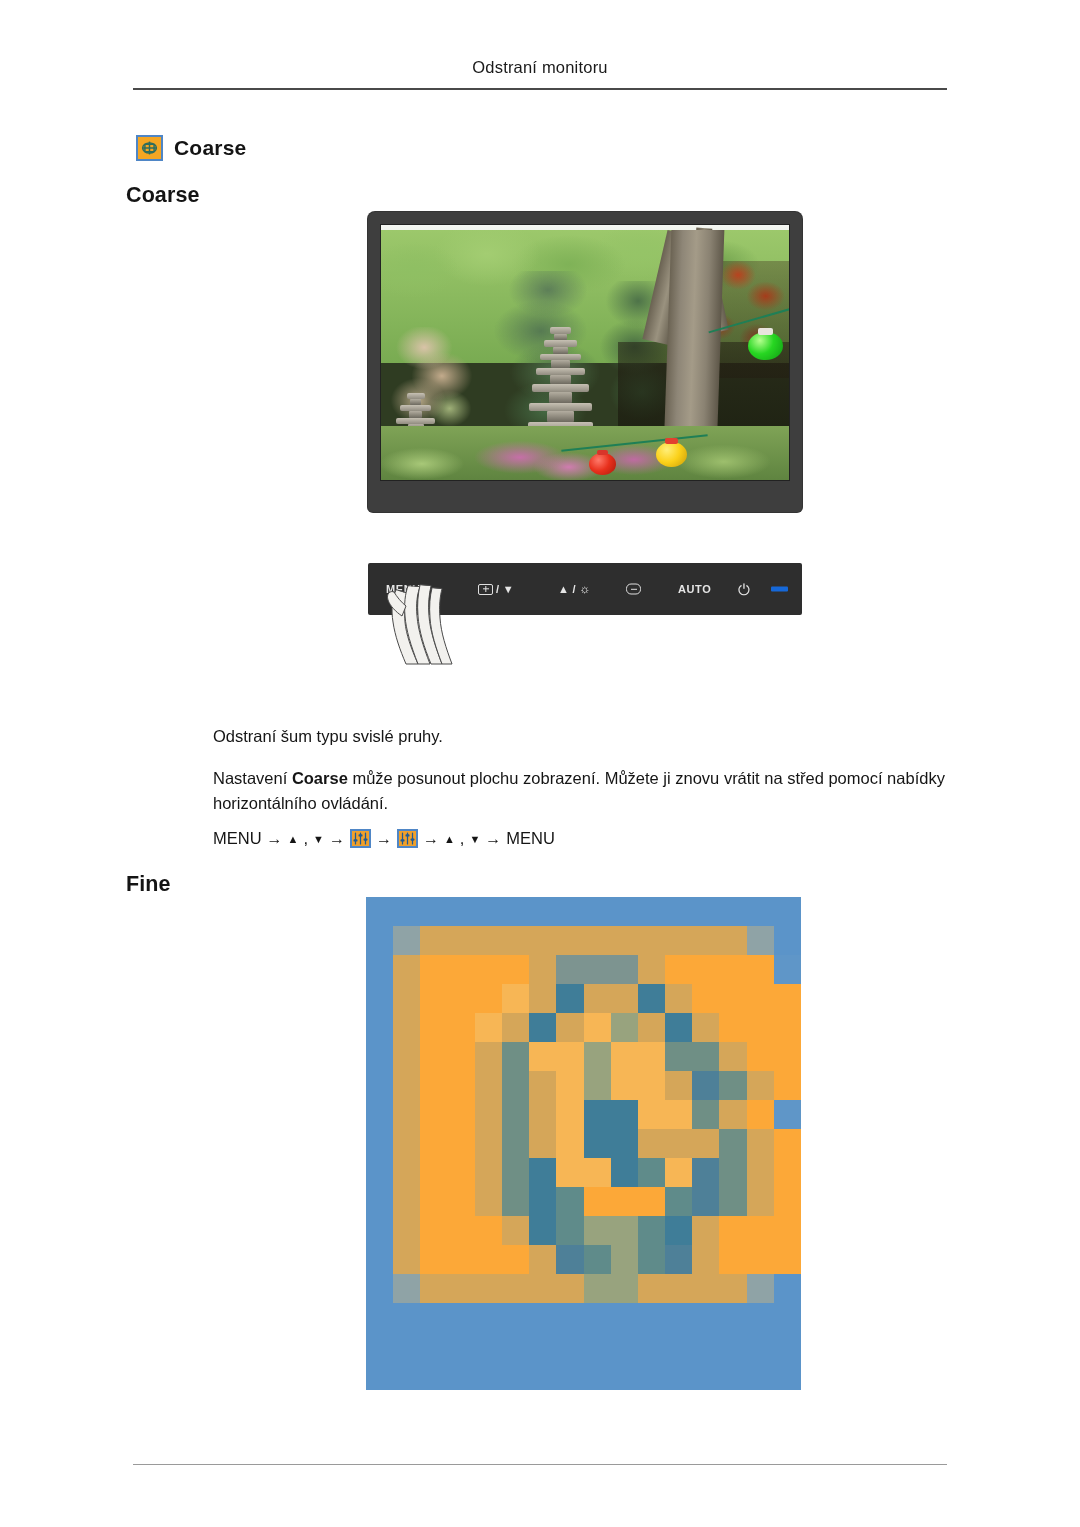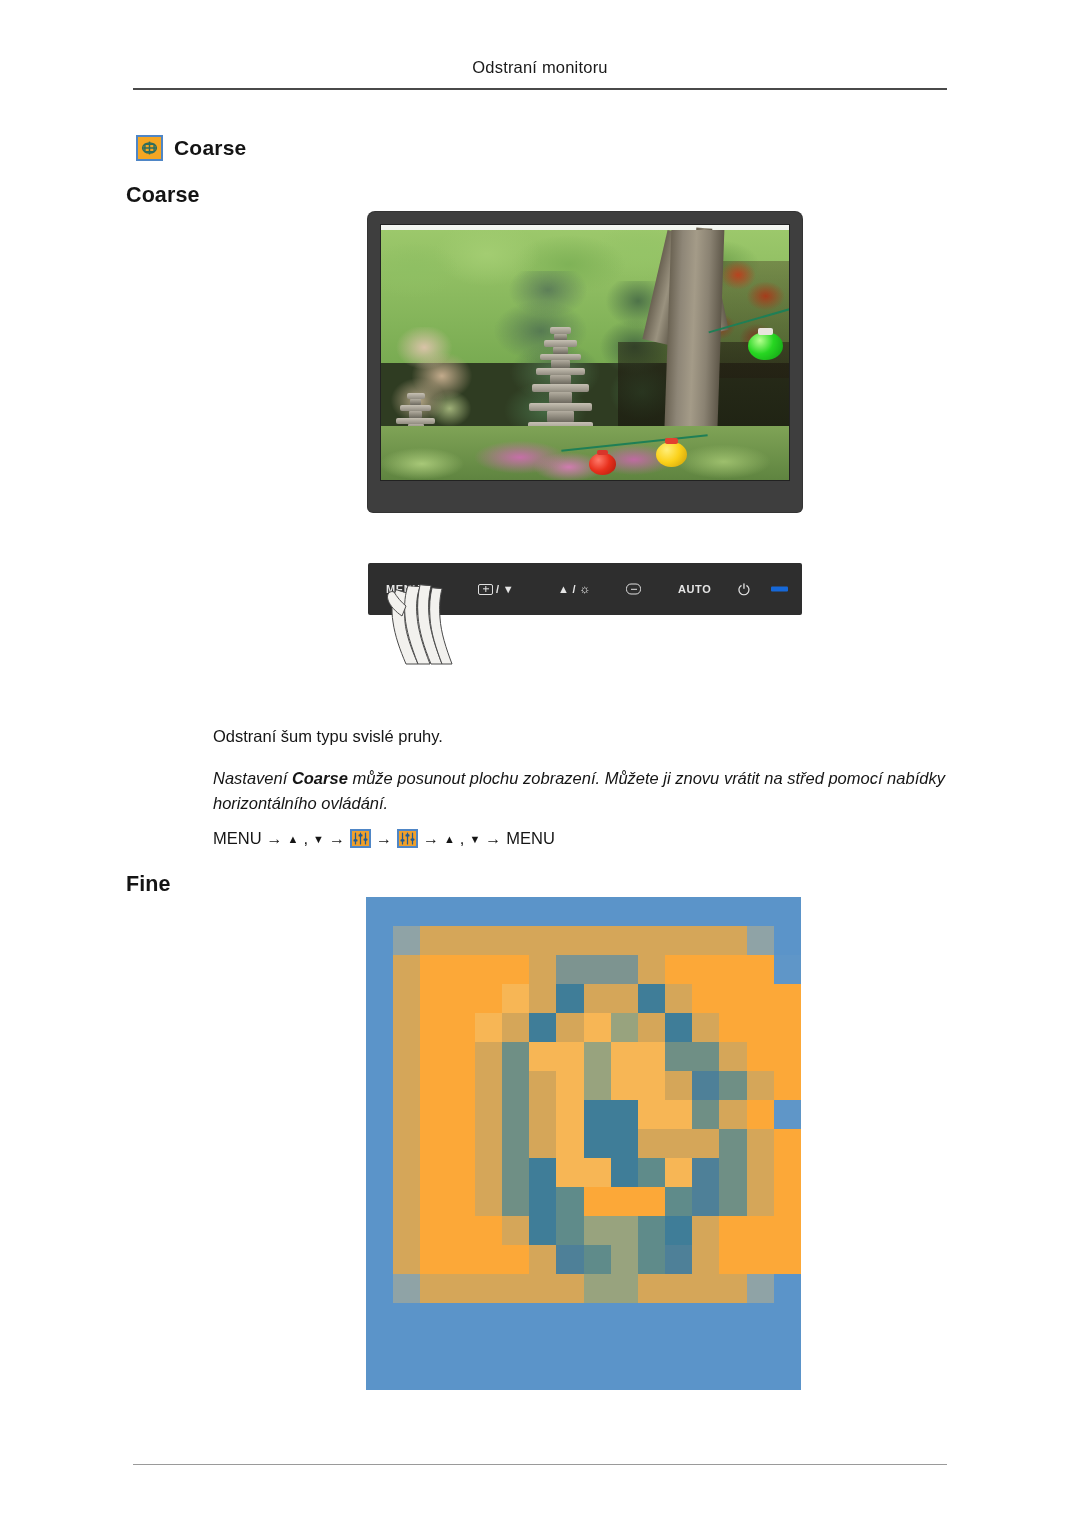--- a/index.html
+++ b/index.html
@@ -317,21 +317,21 @@
   
   .body-copy {
     position: absolute;
     left: 213px;
     width: 748px;
     font-size: 16.5px;
     color: #151515;
     line-height: 1.52;
   }
   .p1 { top: 724px; }
-  .p2 { top: 766px; font-style: italic; }
+  .p2 { top: 766px; }
   .path-line {
     position: absolute;
     left: 213px; top: 829px;
     display: flex;
     align-items: center;
     gap: 5px;
     font-size: 16.5px;
     color: #151515;
     white-space: nowrap;
   }

